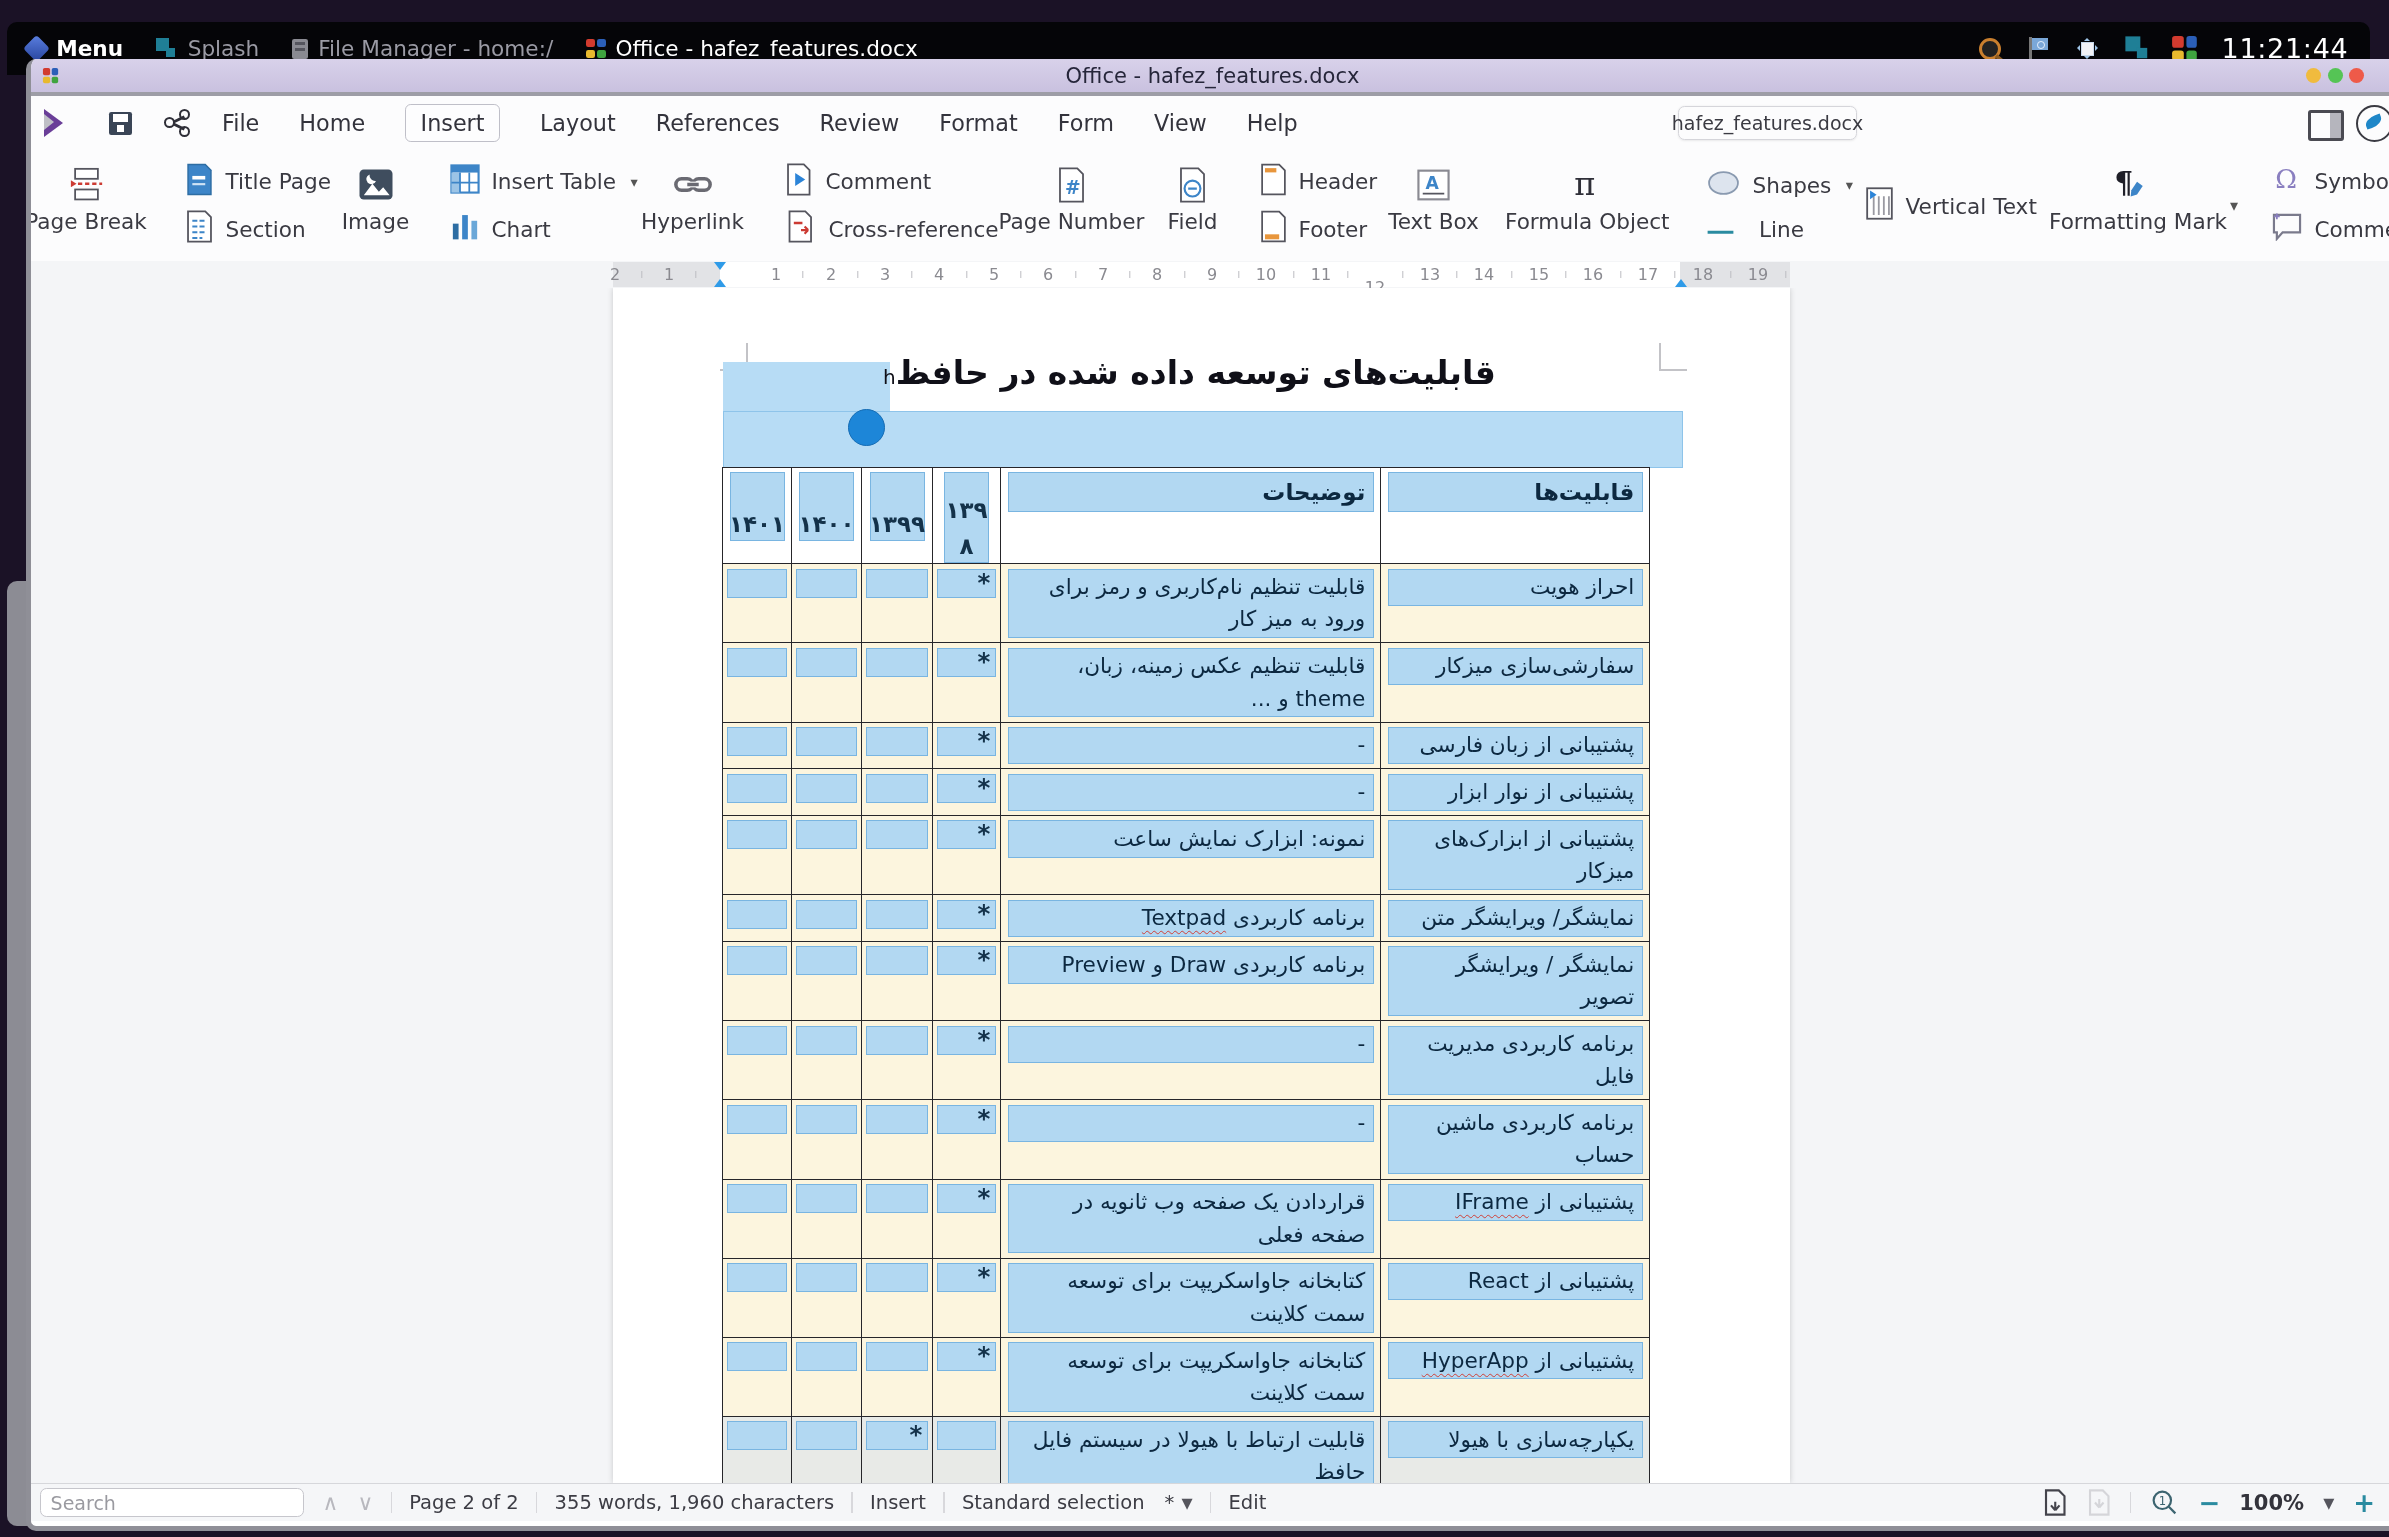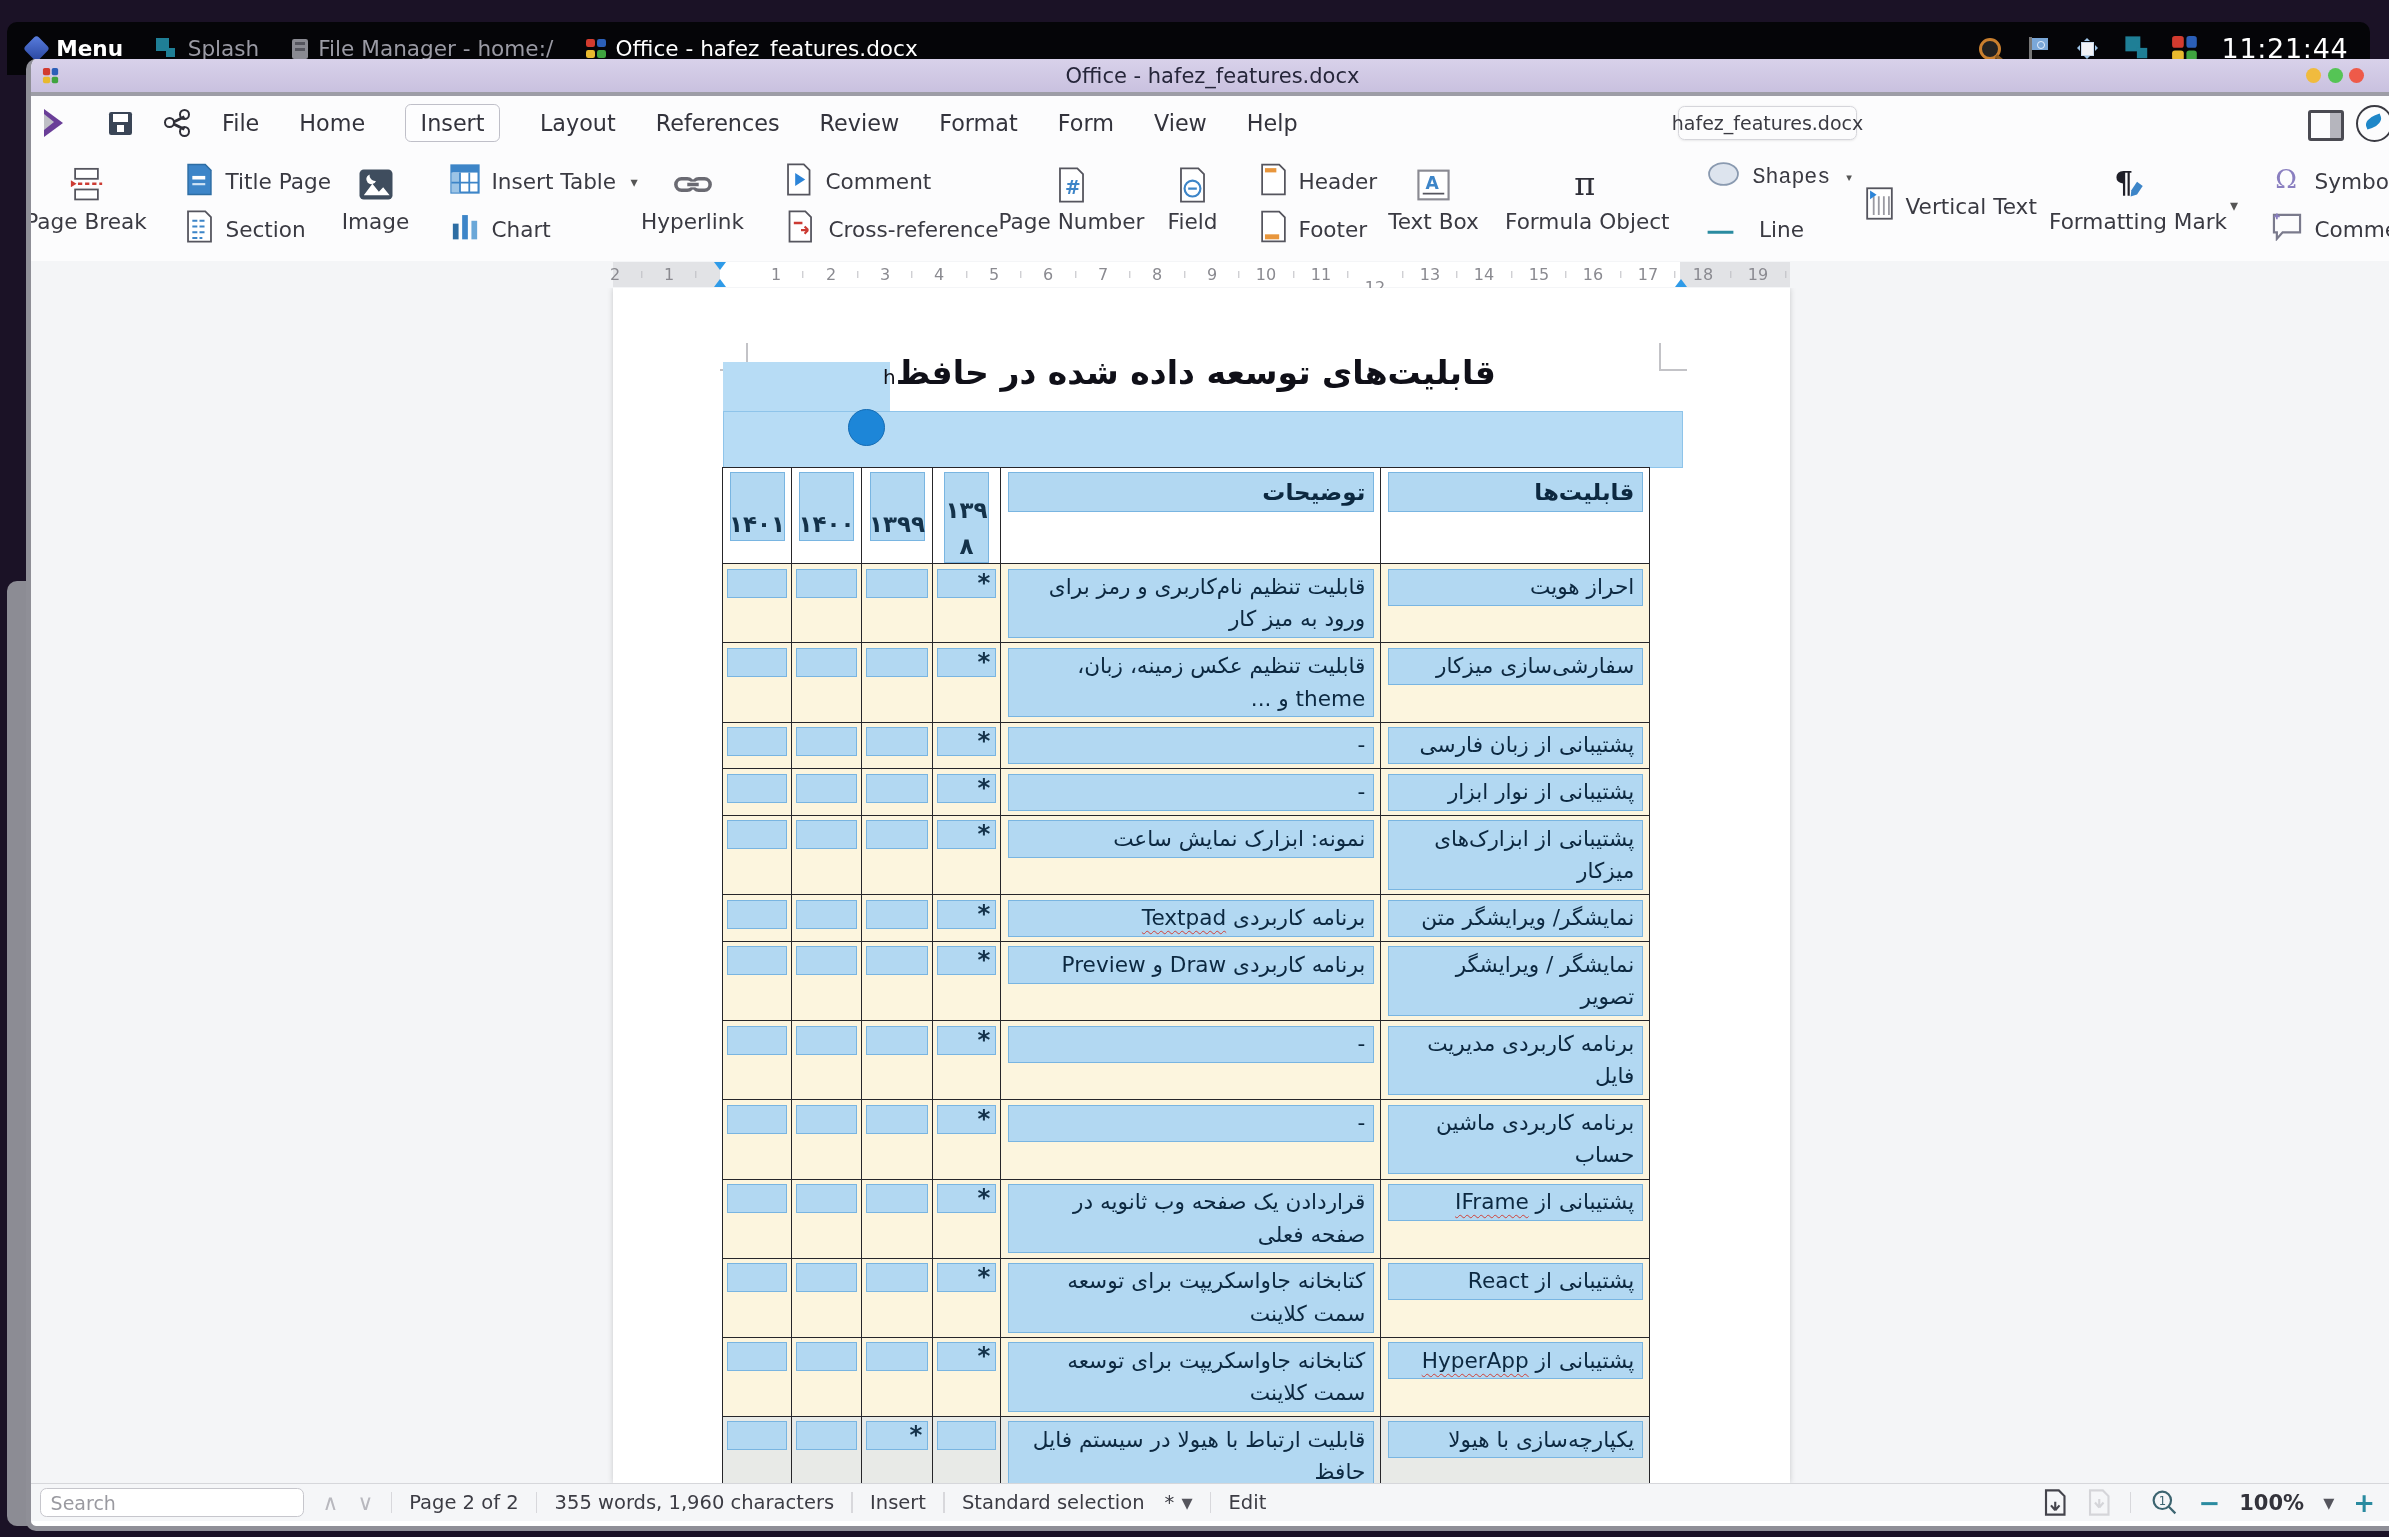--- a/index.html
+++ b/index.html
@@ -405,21 +405,21 @@
           </svg></span>
         <span>Header</span>
       </div>
       <div class="rb-row" style="left: 1229px; top: 59px;">
         <span><svg width="27" height="33" viewBox="0 0 38 46">
             <path d="M3 2h24l8 8v34H3z" fill="#fff" stroke="#55555e" stroke-width="2.5"></path>
             <rect x="7" y="34" width="20" height="7" fill="#e8963c"></rect>
           </svg></span>
         <span>Footer</span>
       </div>
-      <div class="rb-row" style="left: 1675px; top: 7px; font-family: Liberation Mono, monospace;">
+      <div class="rb-row" style="left: 1675px; top: 15px;">
         <span><svg width="35" height="26" viewBox="0 0 48 36">
             <ellipse cx="24" cy="18" rx="20" ry="15" fill="#dde4ee" stroke="#8a9ab0" stroke-width="2.5"></ellipse>
           </svg></span>
         <span>Shapes</span>
         <span class="caret">▾</span>
       </div>
       <div class="rb-row" style="left: 1675px; top: 59px; gap: 24px;">
         <span><svg width="29" height="8.6" viewBox="0 0 40 12">
             <line x1="2" y1="6" x2="38" y2="6" stroke="#2a8ba0" stroke-width="4"></line>
           </svg></span>

